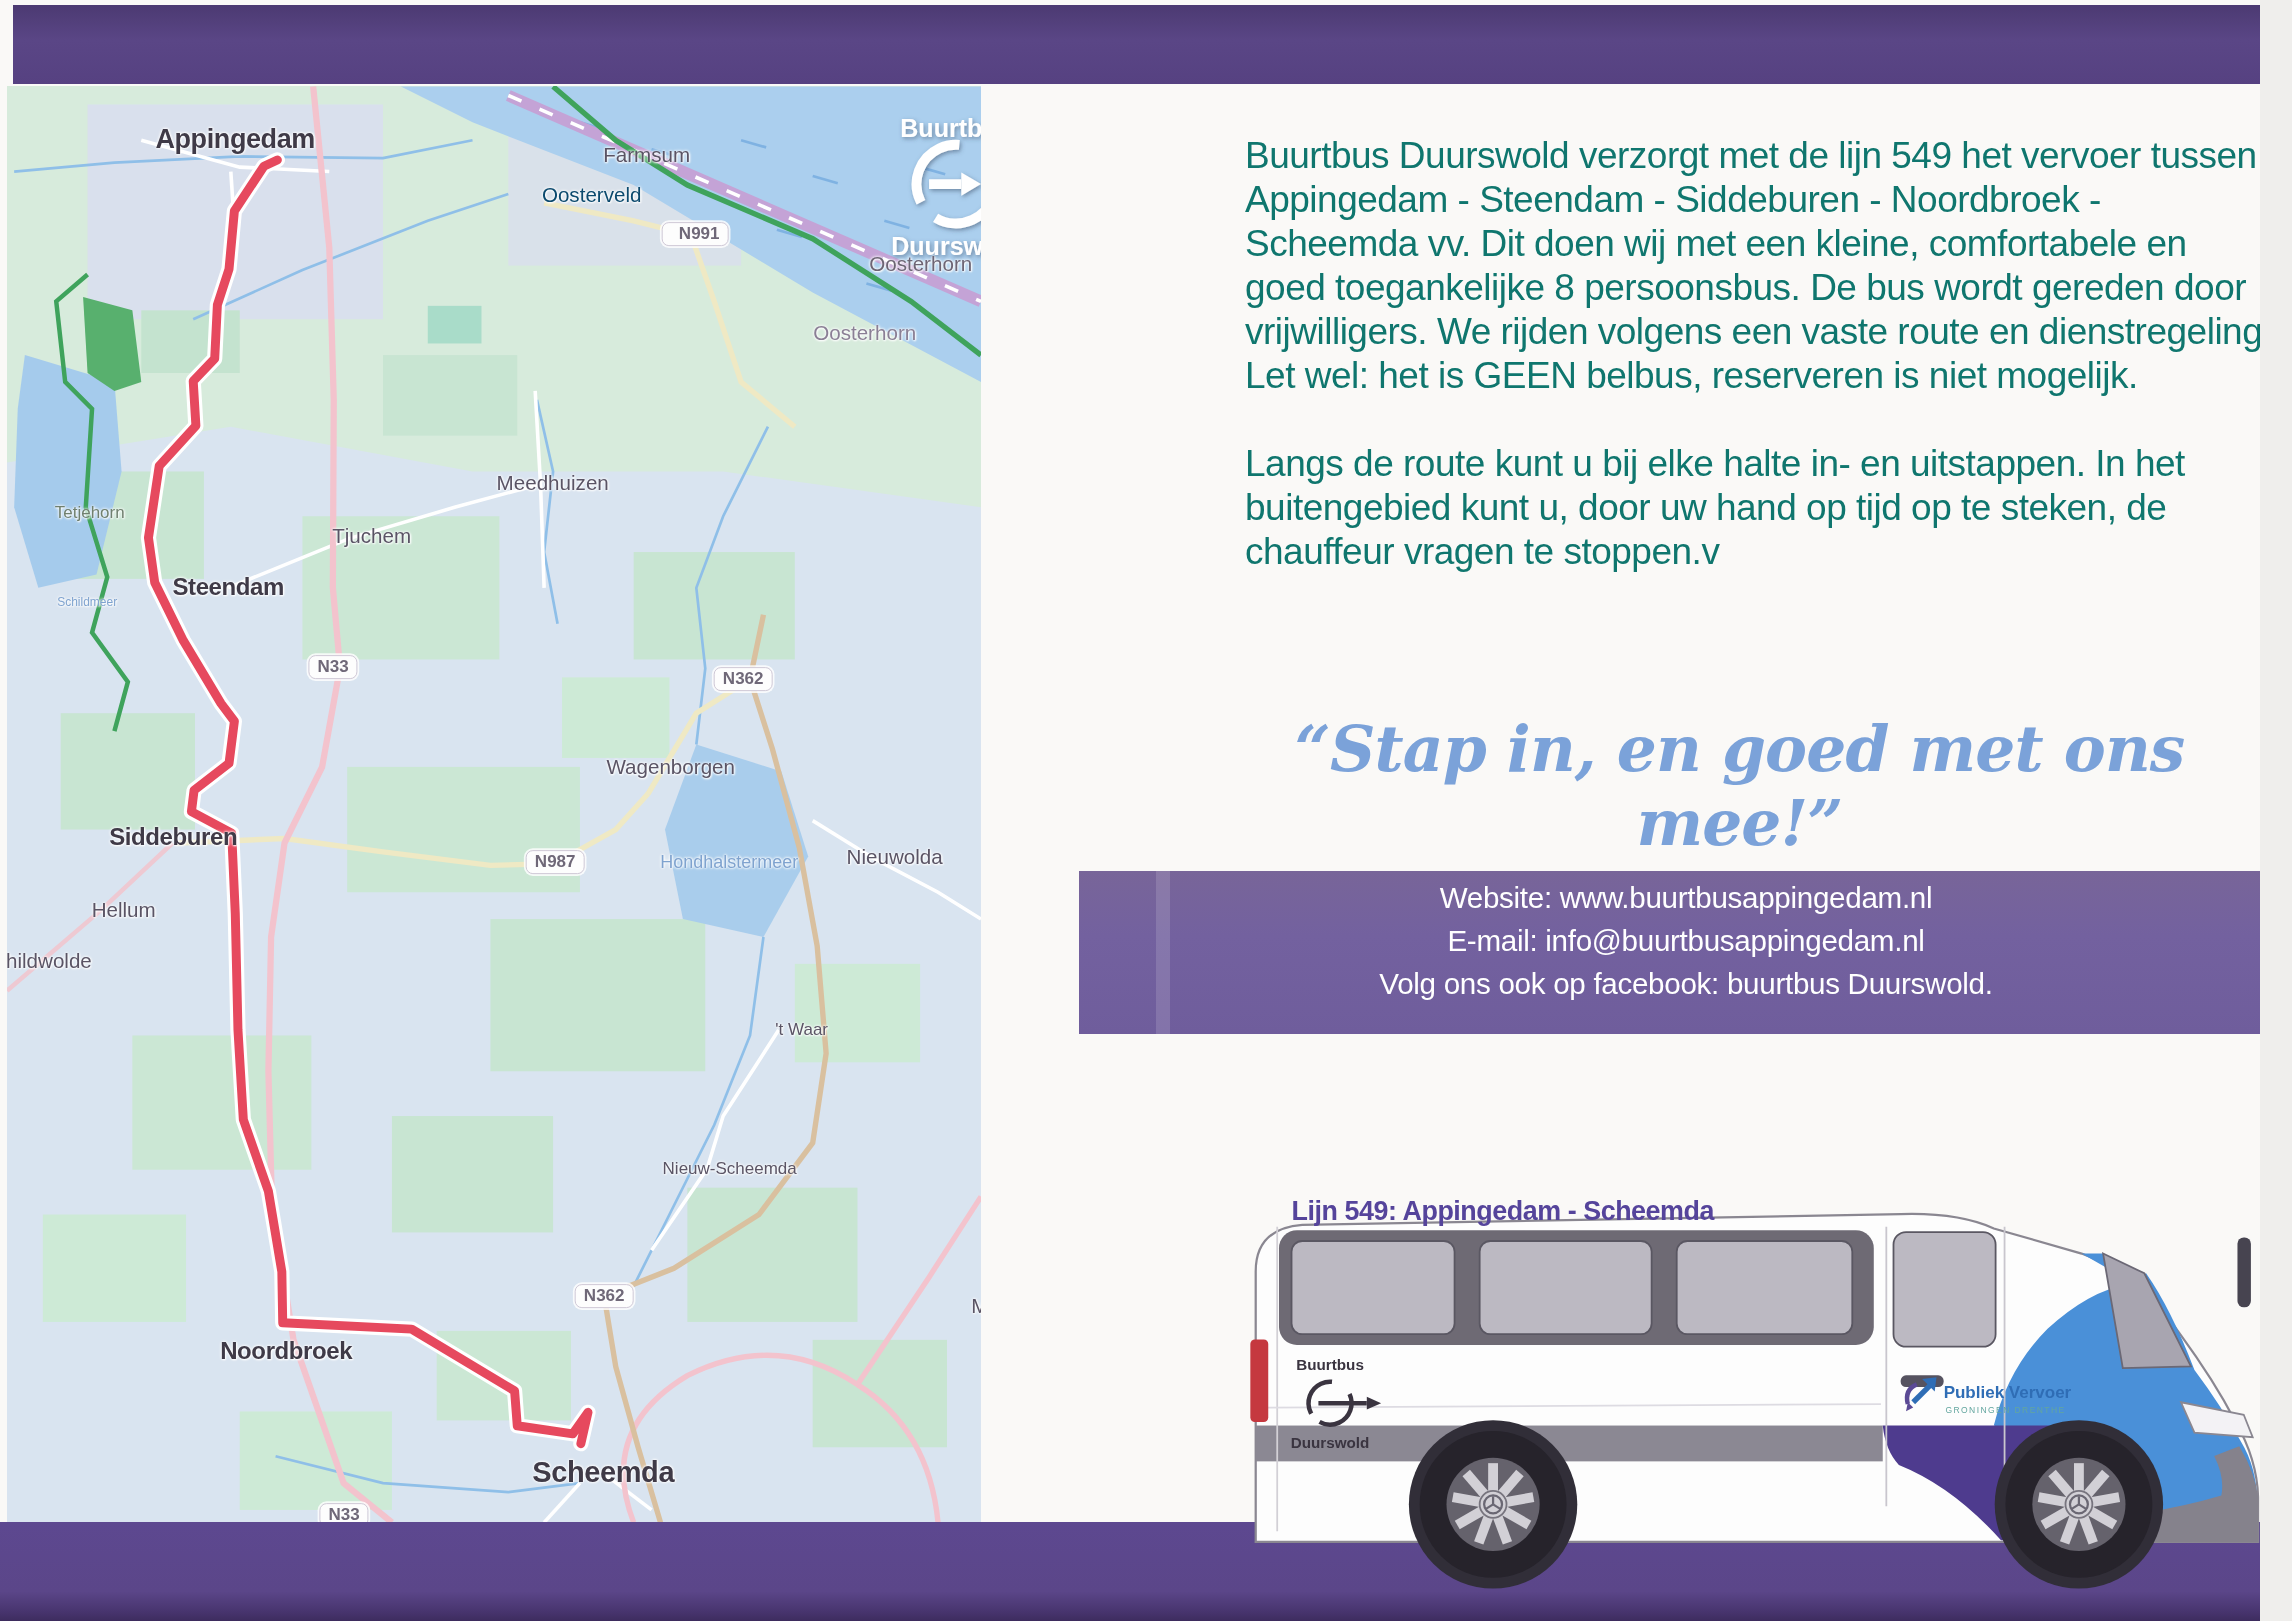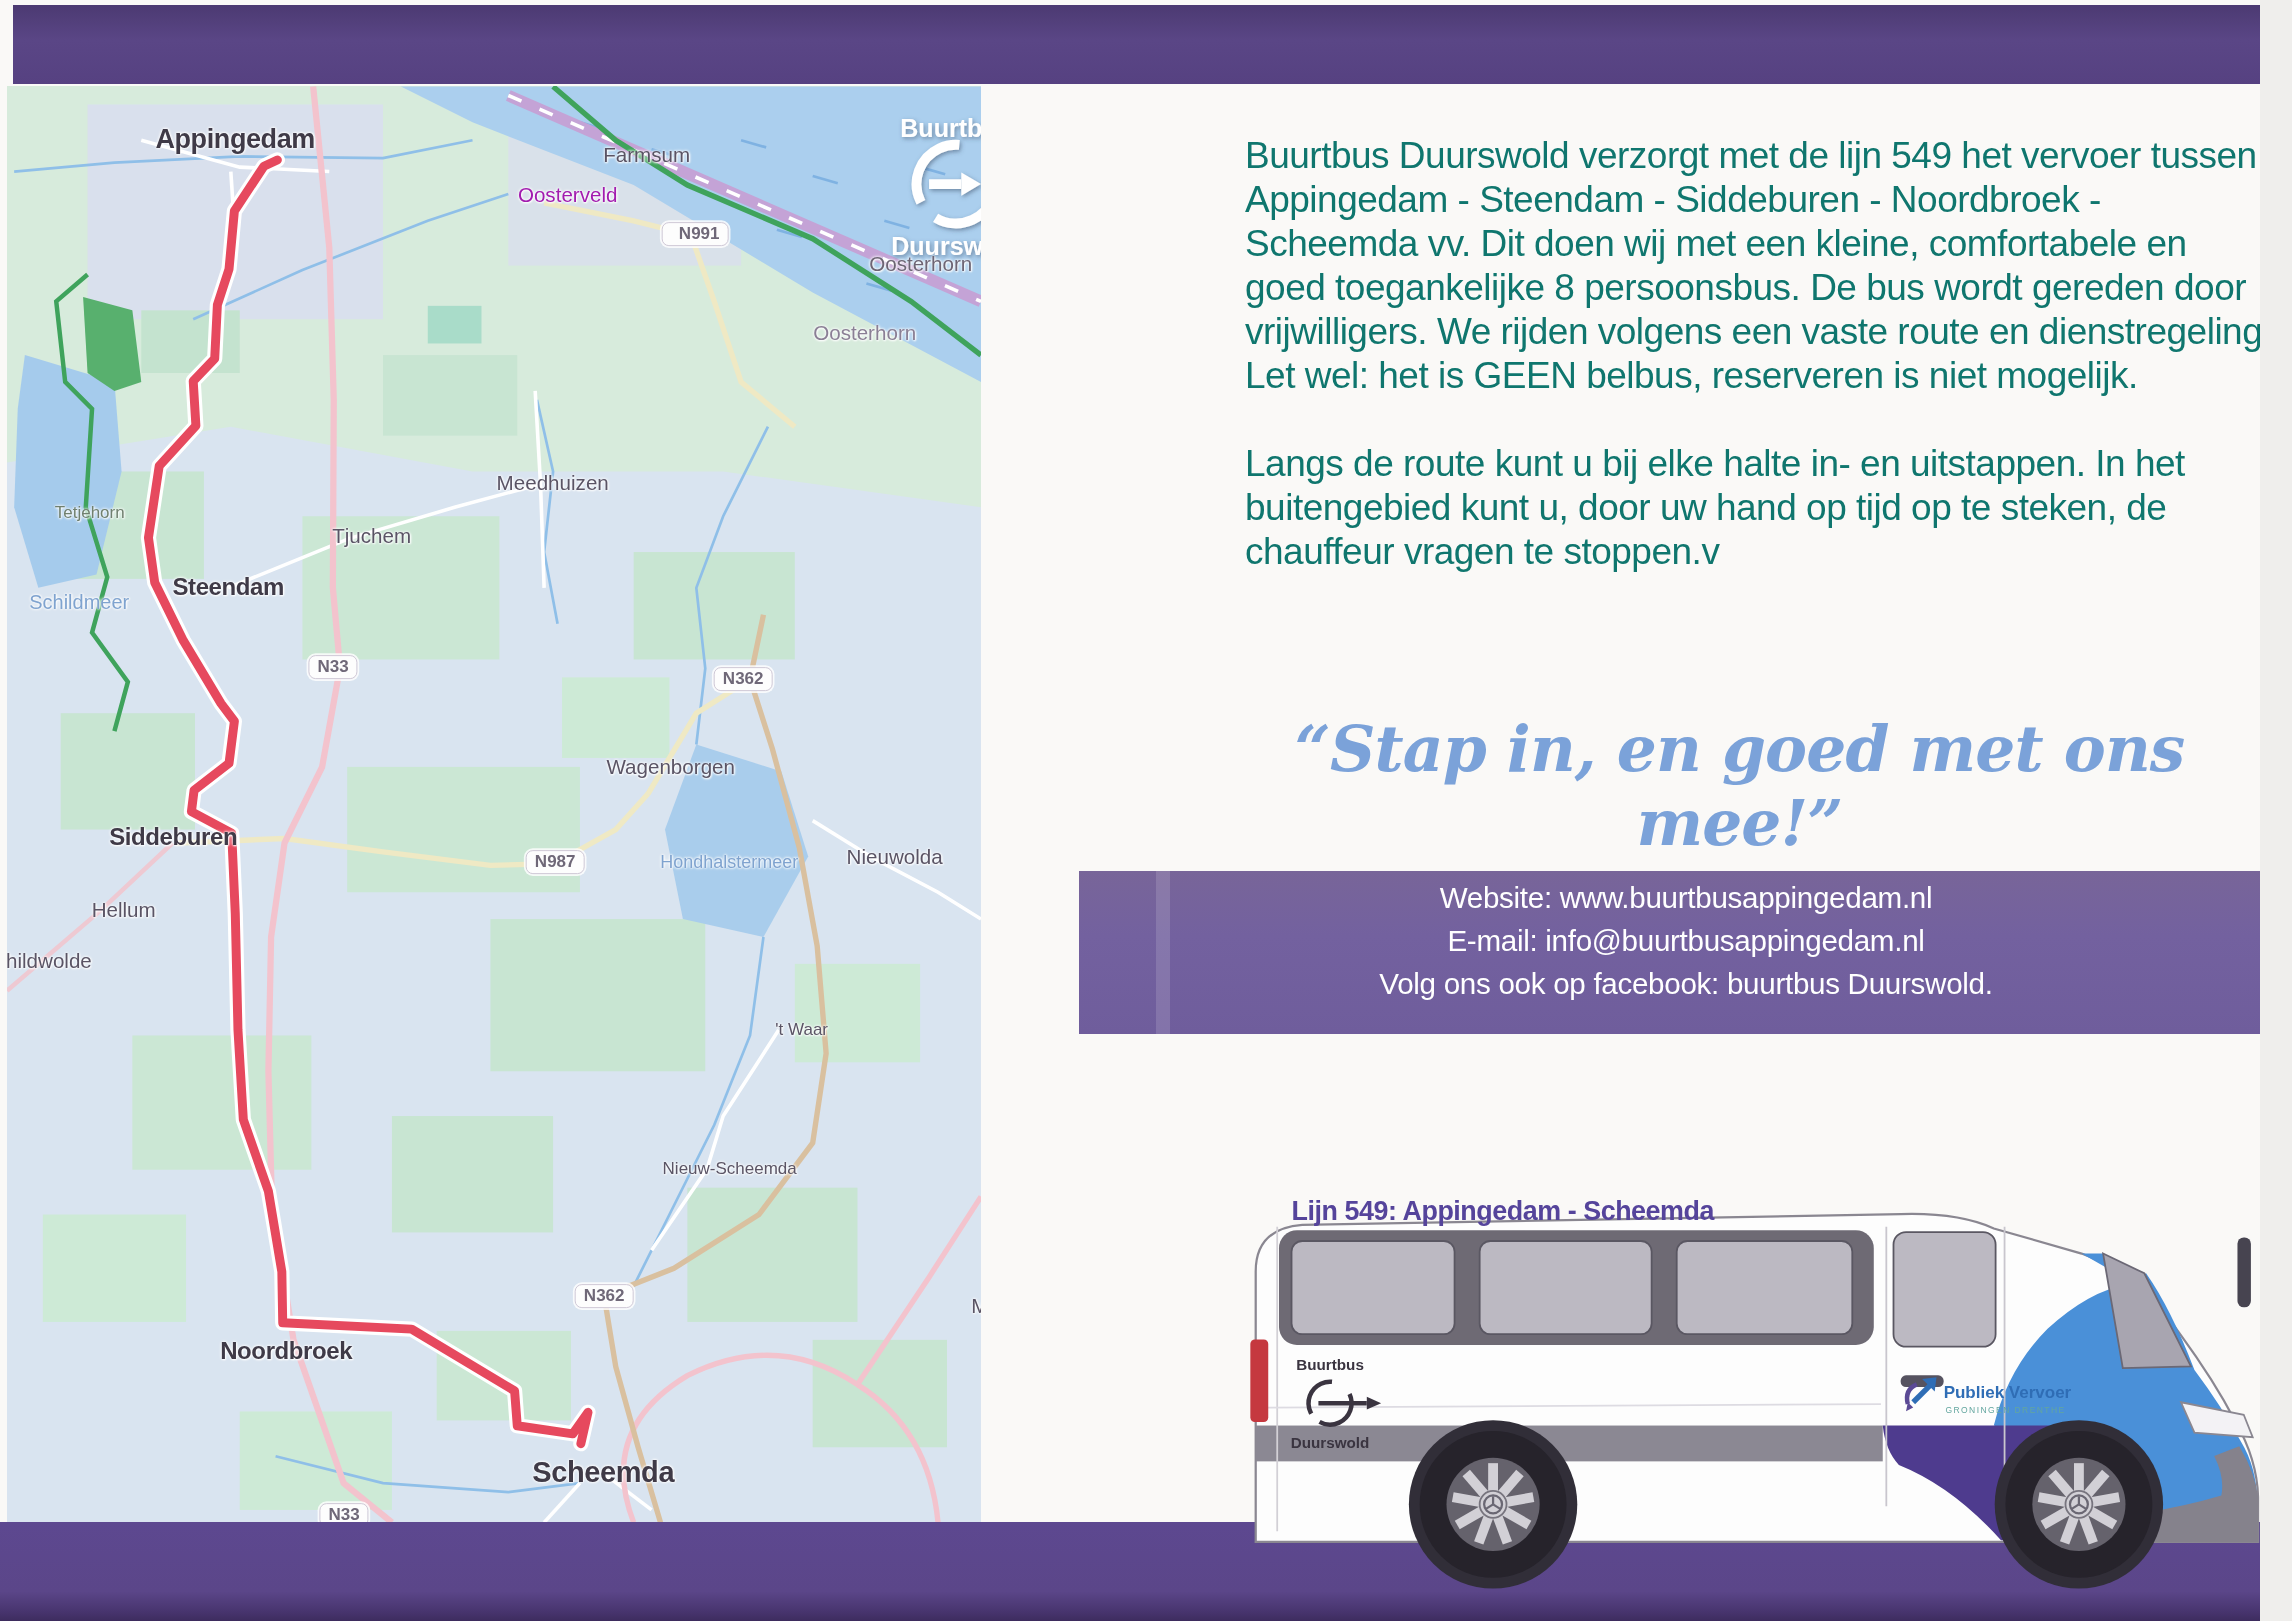--- a/index.html
+++ b/index.html
@@ -148,35 +148,35 @@
       </g>
     </svg>
 
     <div class="maplabel town" style="left:228px;top:53px;">Appingedam</div>
     <div class="maplabel town" style="left:221px;top:501px;font-size:24px;">Steendam</div>
     <div class="maplabel town" style="left:166px;top:751px;font-size:24px;">Siddeburen</div>
     <div class="maplabel town" style="left:279px;top:1265px;font-size:24px;">Noordbroek</div>
     <div class="maplabel town" style="left:596px;top:1386px;font-size:29px;">Scheemda</div>
 
     <div class="maplabel village" style="left:617px;top:69px;">Farmsum</div>
-    <div class="maplabel village" style="left:538px;top:109px;color:#a21caf;">Oosterveld</div>
+    <div class="maplabel village" style="left:562px;top:109px;color:#0c4a6e;">Oosterveld</div>
     <div class="maplabel village" style="left:891px;top:178px;color:#6d6575;">Oosterhorn</div>
     <div class="maplabel village" style="left:835px;top:247px;color:#8a7f95;">Oosterhorn</div>
     <div class="maplabel village" style="left:523px;top:397px;">Meedhuizen</div>
     <div class="maplabel village" style="left:342px;top:450px;">Tjuchem</div>
     <div class="maplabel village small" style="left:60px;top:427px;color:#70806f;">Tetjehorn</div>
     <div class="maplabel village" style="left:641px;top:681px;">Wagenborgen</div>
     <div class="maplabel village" style="left:865px;top:771px;">Nieuwolda</div>
     <div class="maplabel village" style="left:94px;top:824px;">Hellum</div>
     <div class="maplabel village" style="left:7.2px;top:875px;">Schildwolde</div>
     <div class="maplabel village small" style="left:772px;top:944px;">'t Waar</div>
     <div class="maplabel village small" style="left:700px;top:1083px;">Nieuw-Scheemda</div>
     <div class="maplabel village" style="left:985px;top:1220px;">Midwolda</div>
 
-    <div class="maplabel water" style="left:72px;top:516px;font-size:20px;">Schildmeer</div>
+    <div class="maplabel water" style="left:80px;top:516px;font-size:12px;">Schildmeer</div>
     <div class="maplabel water" style="left:722px;top:776px;">Hondhalstermeer</div>
 
     <div class="maplabel badge" style="left:688px;top:148px;padding-left:16px;">N991</div>
     <div class="maplabel badge" style="left:326px;top:581px;">N33</div>
     <div class="maplabel badge" style="left:736px;top:593px;">N362</div>
     <div class="maplabel badge" style="left:548px;top:776px;">N987</div>
     <div class="maplabel badge" style="left:597px;top:1210px;">N362</div>
     <div class="maplabel badge" style="left:337px;top:1429px;">N33</div>
   </div>
 

